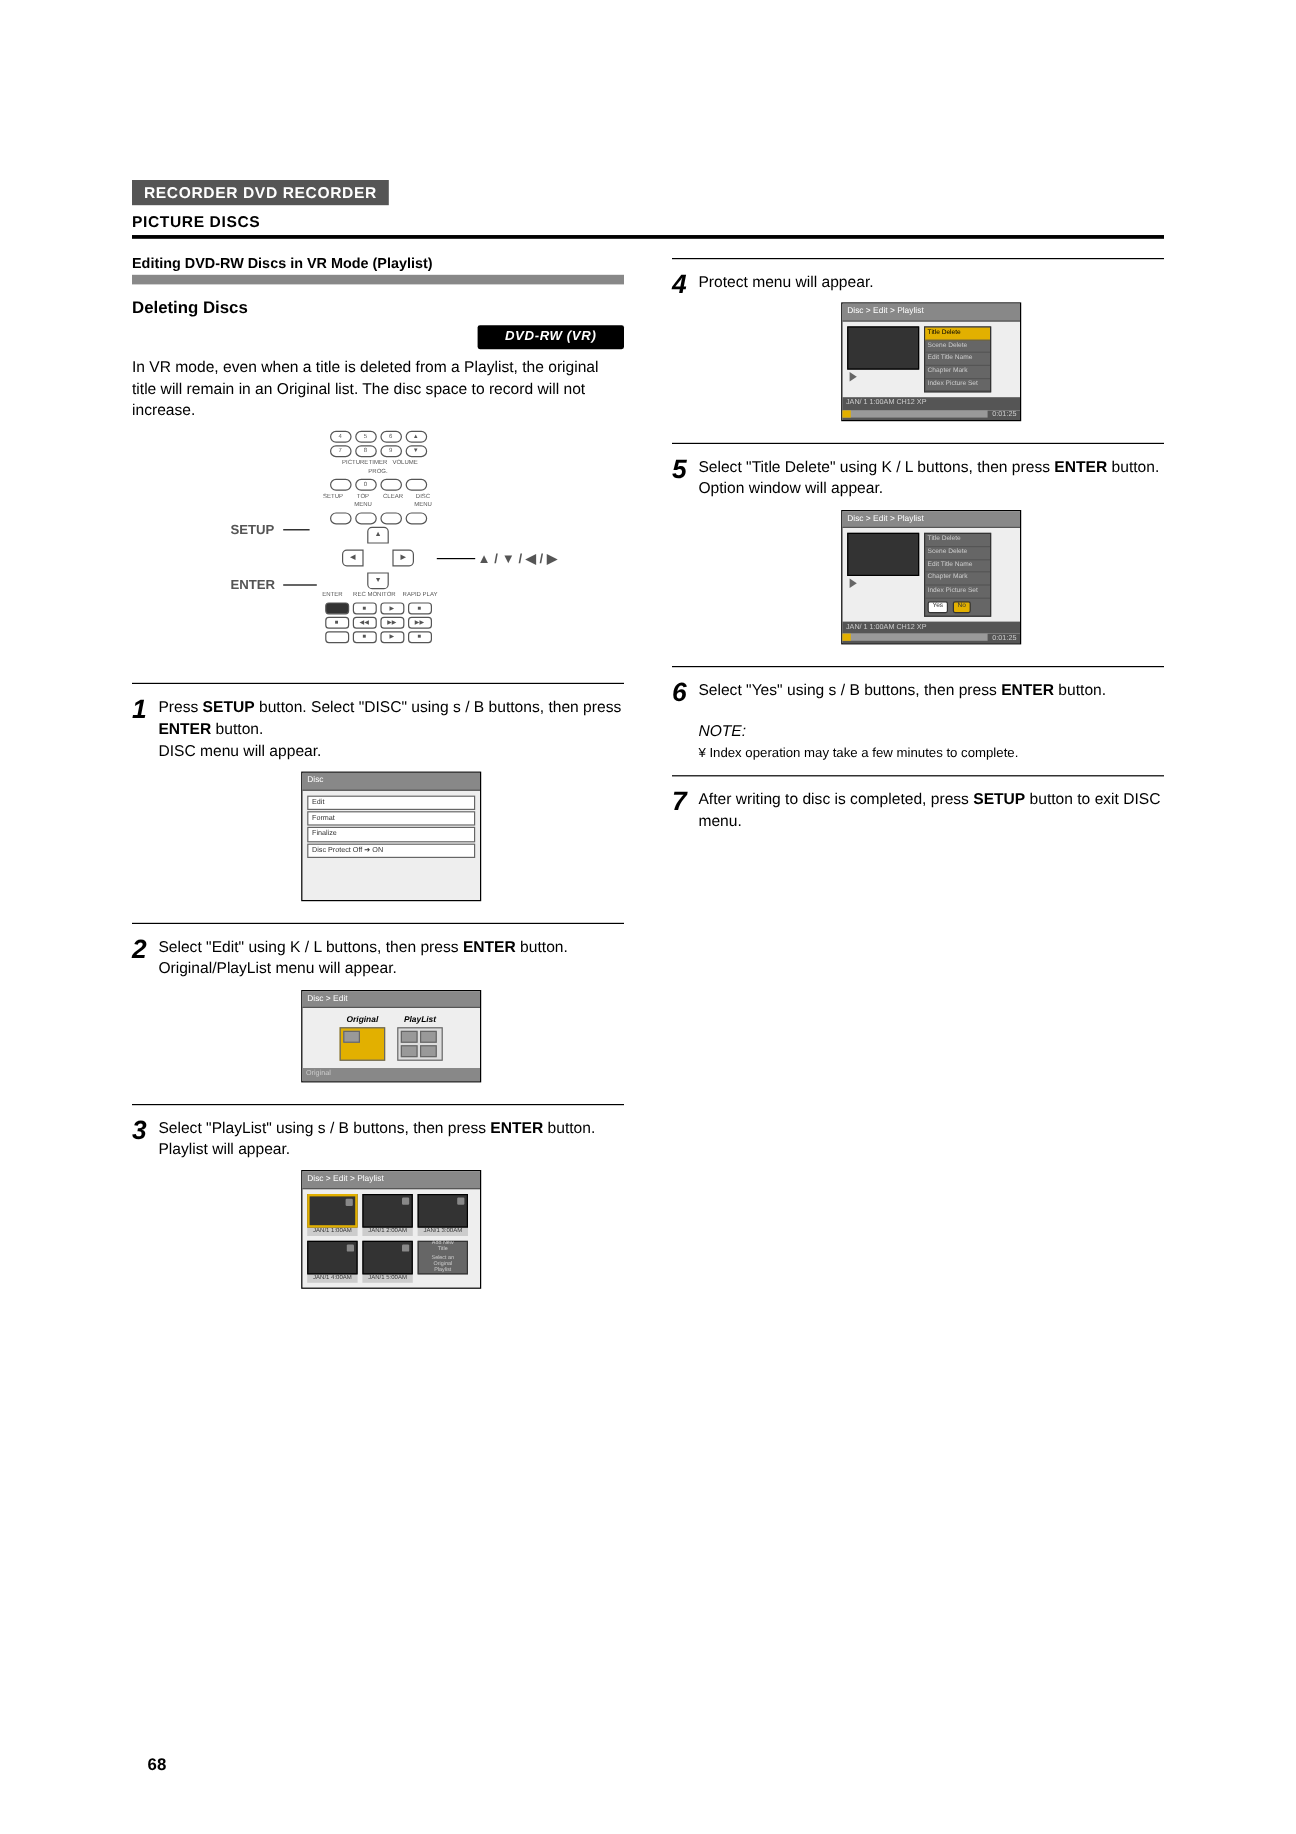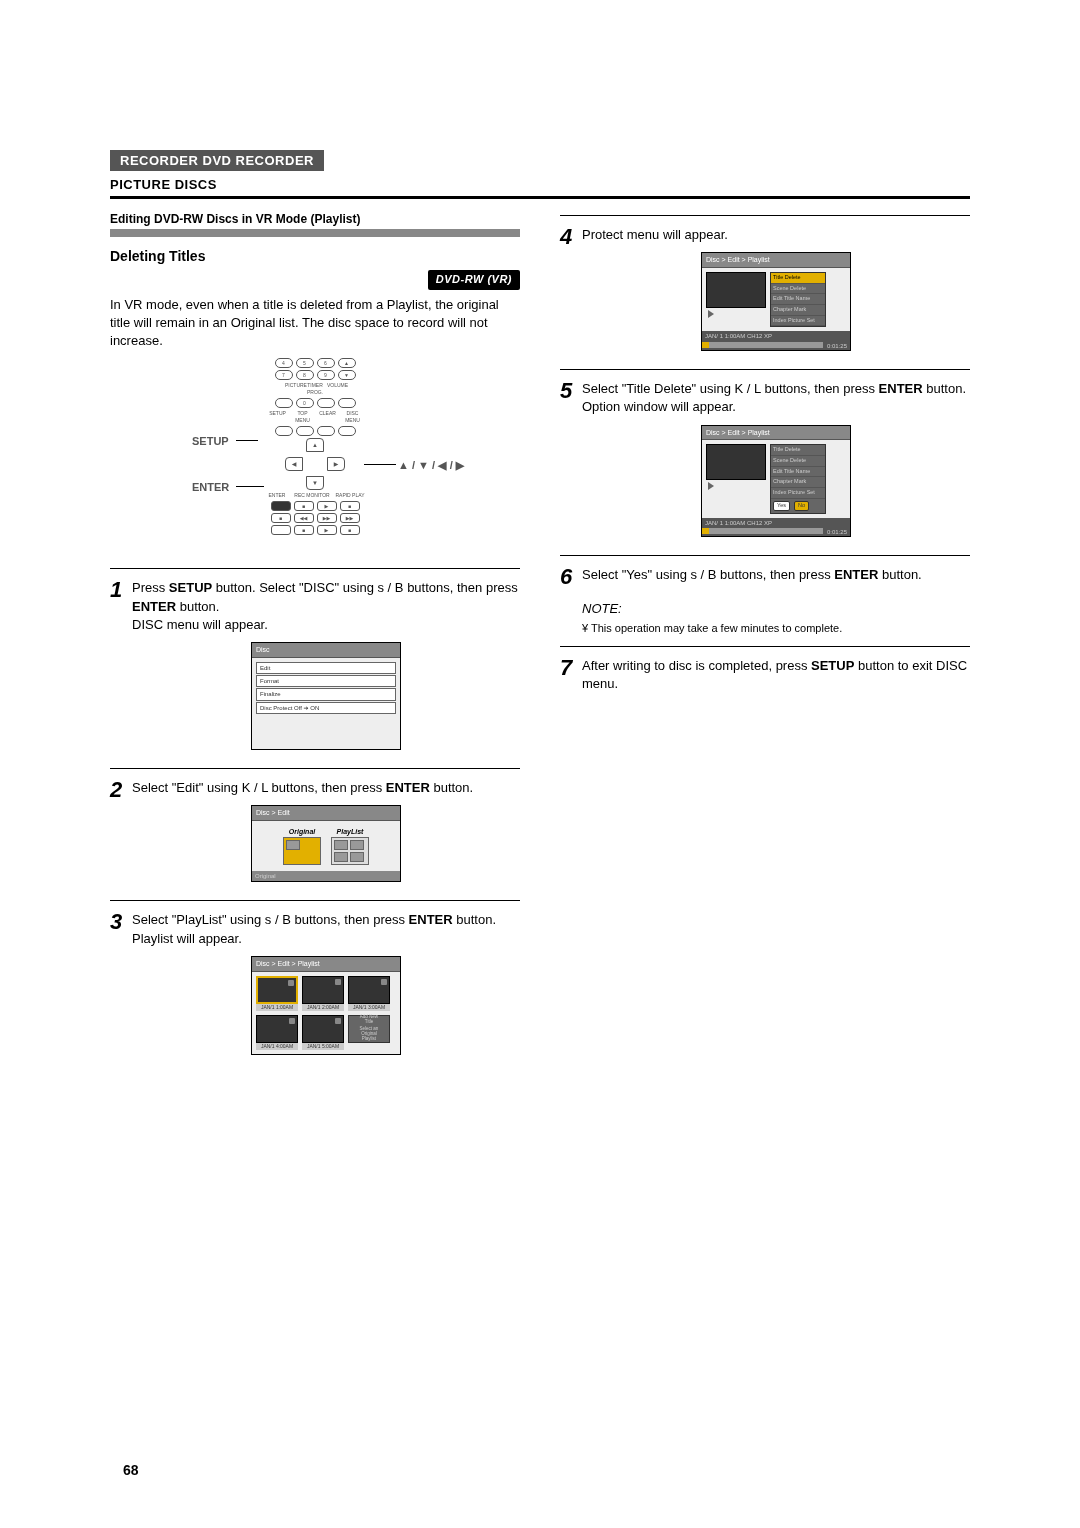--- a/index.html
+++ b/index.html
@@ -57,21 +57,21 @@
   }
   .sub-title { font-weight: bold; font-size: 14px; margin-top: 6px; }
   .badge-right { text-align: right; margin: 4px 0 6px 0; }
   .badge {
     display: inline-block;
     background: #000;
     color: #fff;
     font-size: 11px;
     font-weight: bold;
     font-style: italic;
-    padding: 2px 8px;
+    padding: 2px 23px;
     border-radius: 2px;
     letter-spacing: 0.5px;
   }
   .step { display: flex; margin-top: 10px; }
   .step .num { font-size: 22px; font-weight: bold; font-style: italic; width: 22px; flex-shrink:0; line-height:1; }
   .step .body { flex: 1; }
   .sep { border: none; border-top: 1px solid #000; margin: 10px 0; }
   .screenshot {
     width: 150px;
     margin: 8px auto;
@@ -205,21 +205,21 @@
 <div class="subheader">PICTURE DISCS</div>
 
 <div class="columns">
 
   <div class="col">
     <div class="section-title-wrap">
       <span class="section-title">Editing DVD-RW Discs in VR Mode (Playlist)</span>
       <div class="grey-underline"></div>
     </div>
 
-    <div class="sub-title">Deleting Titles</div>
+    <div class="sub-title">Deleting Discs</div>
     <div class="badge-right">
       <span class="badge">DVD-RW (VR)</span>
     </div>
     <p>In VR mode, even when a title is deleted from a Playlist, the original title will remain in an Original list. The disc space to record will not increase.</p>
 
     <div class="remote" style="height:200px;">
       <div class="remote-label" style="top:76px; left:-48px;">SETUP</div>
       <div class="remote-line" style="top:82px; left:-4px; width:22px;"></div>
       <div class="remote-label" style="top:122px; left:-48px;">ENTER</div>
       <div class="remote-line" style="top:128px; left:-4px; width:28px;"></div>
@@ -317,20 +317,21 @@
     </div>
 
     <hr class="sep">
 
     <div class="step">
       <div class="num">2</div>
       <div class="body">
         <p>
           <span>Select "Edit" using </span><span>K / L</span><span> buttons, then press </span><b>ENTER</b><span> button.</span>
         </p>
+        <p>Original/PlayList menu will appear.</p>
         <div class="screenshot">
           <div class="ss-title">Disc &gt; Edit</div>
           <div class="tabs">
             <div class="tab">
               <div class="orig-lbl">Original</div>
               <div class="tthumb sel">
                   <div class="small-sq"></div>
                 </div>
             </div>
             <div class="tab">
@@ -469,21 +470,21 @@
 
     <hr class="sep">
 
     <div class="step">
       <div class="num">6</div>
       <div class="body">
         <p>
           <span>Select "Yes" using </span><span>s / B</span><span> buttons, then press </span><b>ENTER</b><span> button.</span>
         </p>
         <p class="note">NOTE:</p>
-        <p class="note-text">¥ This operation may take a few minutes to complete.</p>
+        <p class="note-text">¥ Index operation may take a few minutes to complete.</p>
       </div>
     </div>
 
     <hr class="sep">
 
     <div class="step">
       <div class="num">7</div>
       <div class="body">
         <p>
           <span>After writing to disc is completed, press </span><b>SETUP</b><span> button to exit DISC menu.</span>

